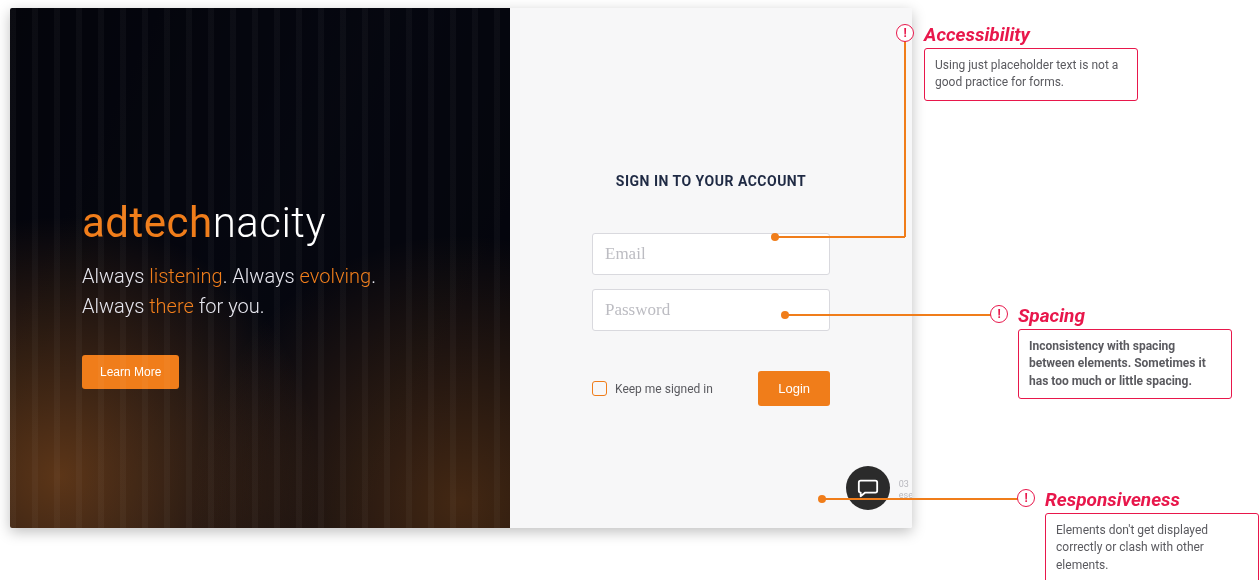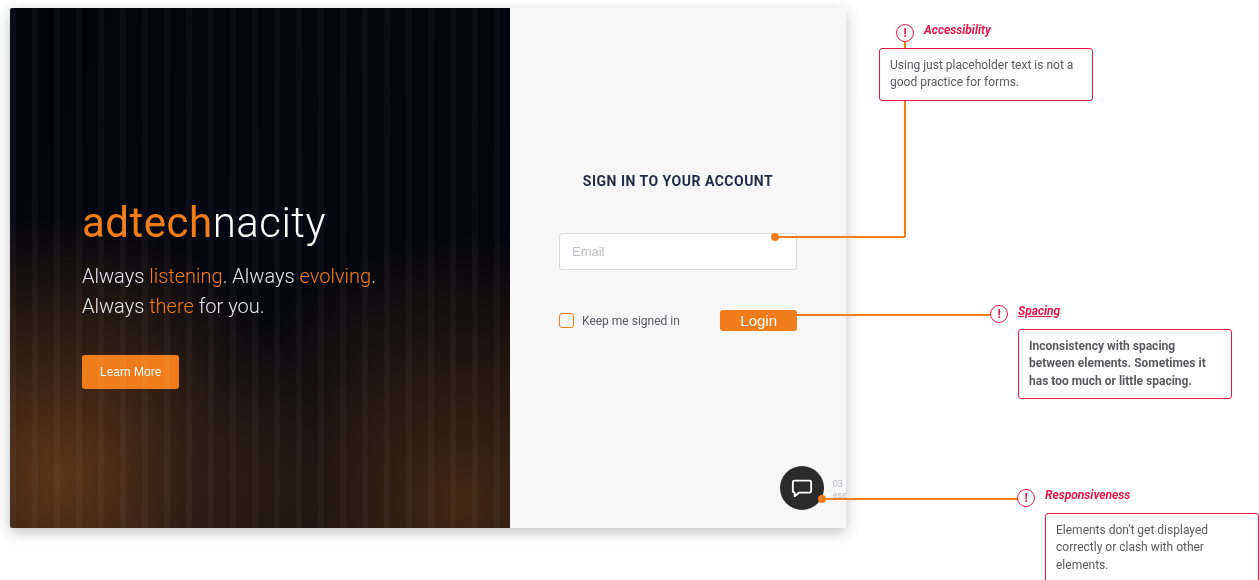--- a/index.html
+++ b/index.html
@@ -13,21 +13,21 @@
     height: 580px;
     position: relative;
     background: #ffffff;
     overflow: hidden;
   }
   
   .screenshot {
     position: absolute;
     left: 10px;
     top: 8px;
-    width: 836px;
+    width: 902px;
     height: 520px;
     box-shadow: 0 4px 14px rgba(0,0,0,0.25);
     display: flex;
     border-radius: 2px;
     overflow: hidden;
   }
   .hero {
     width: 500px;
     height: 100%;
     background:
@@ -89,26 +89,27 @@
     font-size: 14px;
     font-weight: 700;
     letter-spacing: 0.5px;
     color: #1f2a44;
     margin-bottom: 44px;
   }
   .signin input[type=text],
   .signin input[type=password] {
     width: 238px;
     padding: 10px 12px;
-    font-size: 13px;
+    font-size: 17px;
     border: 1px solid #d9d9de;
     border-radius: 3px;
     margin-bottom: 14px;
     background: #ffffff;
     color: #555;
+    font-family: Liberation Serif, serif;
   }
   .signin input::placeholder { color: #bcbcc2; }
   .form-row {
     width: 238px;
     margin: 26px auto 0;
     display: flex;
     align-items: center;
     justify-content: space-between;
   }
   .keep {
@@ -123,22 +124,22 @@
     height: 15px;
     border: 1.5px solid #f07d1a;
     border-radius: 3px;
     appearance: none;
     cursor: pointer;
   }
   .login-btn {
     background: #f07d1a;
     color: #ffffff;
     border: none;
-    font-size: 15px;
-    padding: 2px 20px;
+    font-size: 13px;
+    padding: 10px 20px;
     border-radius: 3px;
     cursor: pointer;
   }
 
   
   .chat {
     position: absolute;
     right: 22px;
     bottom: 18px;
     width: 44px;
@@ -184,21 +185,21 @@
     justify-content: center;
     font-size: 12px;
     font-weight: 700;
     color: #e8174b;
     background: #ffffff;
   }
   .anno-title {
     position: absolute;
     font-style: italic;
     font-weight: 700;
-    font-size: 12px;
+    font-size: 19px;
     color: #e8174b;
   }
   .anno-box {
     position: absolute;
     border: 1px solid #e8174b;
     border-radius: 3px;
     padding: 8px 10px;
     font-size: 12px;
     line-height: 1.45;
     color: #5a5a5f;
@@ -219,20 +220,21 @@
       <span>Always </span><span class="accent">listening</span><span>. Always </span><span class="accent">evolving</span><span>.</span><br>
       <span>Always </span><span class="accent">there</span><span> for you.</span>
     </div>
     <button class="learn-more">Learn More</button>
   </div>
 
   <div class="signin">
     <h2>SIGN IN TO YOUR ACCOUNT</h2>
     <input type="text" placeholder="Email" style="">
     <br>
+    <input type="password" placeholder="Password" style="">
     <div class="form-row">
       <label class="keep">
         <input type="checkbox" style="">
         <span>Keep me signed in</span>
       </label>
       <button class="login-btn">Login</button>
     </div>
 
     <div class="corner-text">
       <span>03</span><br>
@@ -247,28 +249,28 @@
   </div>
 </div>
 
 <div class="dot" style="left:771px; top:233px;"></div>
 <div class="line" style="left:775px; top:236px; width:130px; height:1.5px;"></div>
 <div class="line" style="left:904px; top:37px; width:1.5px; height:200px;"></div>
 <div class="badge" style="left:896px; top:24px;">
     <span>!</span>
   </div>
 <div class="anno-title" style="left:924px; top:23px;">Accessibility</div>
-<div class="anno-box" style="left:879px; top:48px;">Using just placeholder text is not a good practice for forms.</div>
+<div class="anno-box" style="left:924px; top:48px;">Using just placeholder text is not a good practice for forms.</div>
 
 <div class="dot" style="left:781px; top:311px;"></div>
 <div class="line" style="left:785px; top:314px; width:210px; height:1.5px;"></div>
 <div class="badge" style="left:990px; top:305px;">
     <span>!</span>
   </div>
-<div class="anno-title" style="left:1018px; top:304px;text-decoration:underline;">Spacing</div>
+<div class="anno-title" style="left:1018px; top:304px;">Spacing</div>
 <div class="anno-box" style="left:1018px; top:329px;font-weight:bold;">Inconsistency with spacing between elements. Sometimes it has too much or little spacing.</div>
 
 <div class="dot" style="left:818px; top:495px;"></div>
 <div class="line" style="left:822px; top:498px; width:200px; height:1.5px;"></div>
 <div class="badge" style="left:1017px; top:489px;">
     <span>!</span>
   </div>
 <div class="anno-title" style="left:1045px; top:488px;text-align:right;">Responsiveness</div>
 <div class="anno-box" style="left:1045px; top:513px;">Elements don't get displayed correctly or clash with other elements.</div>
 

